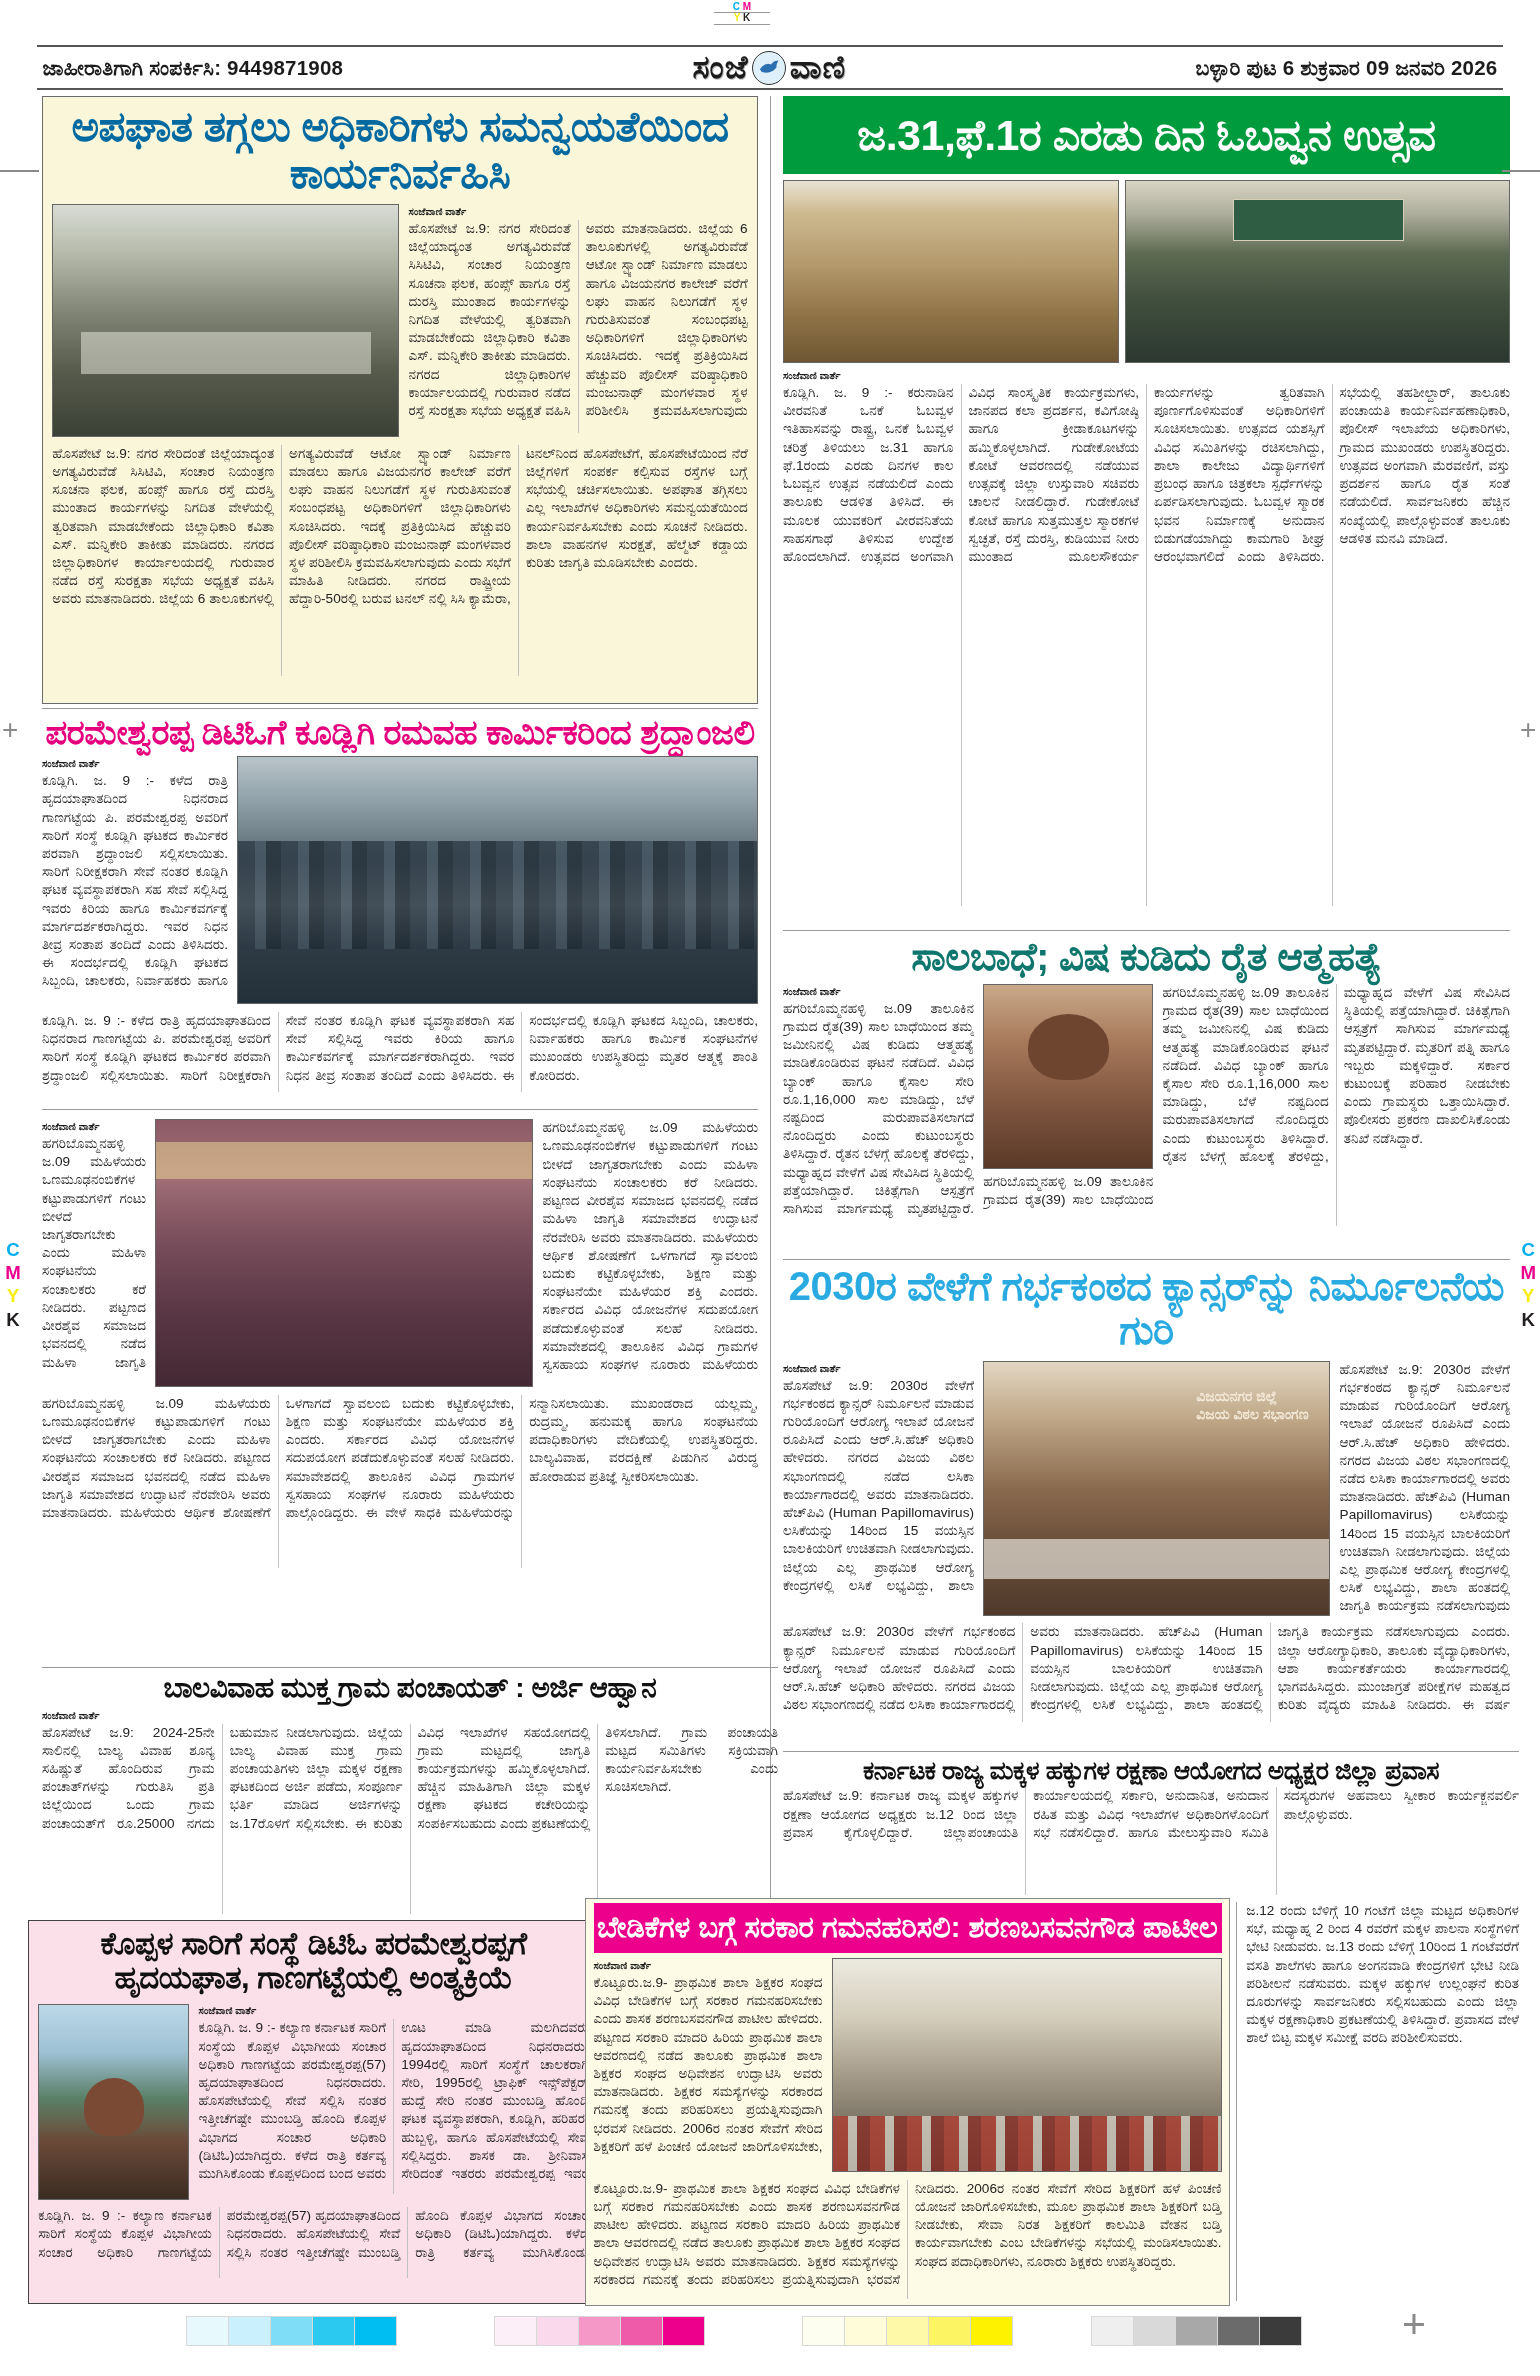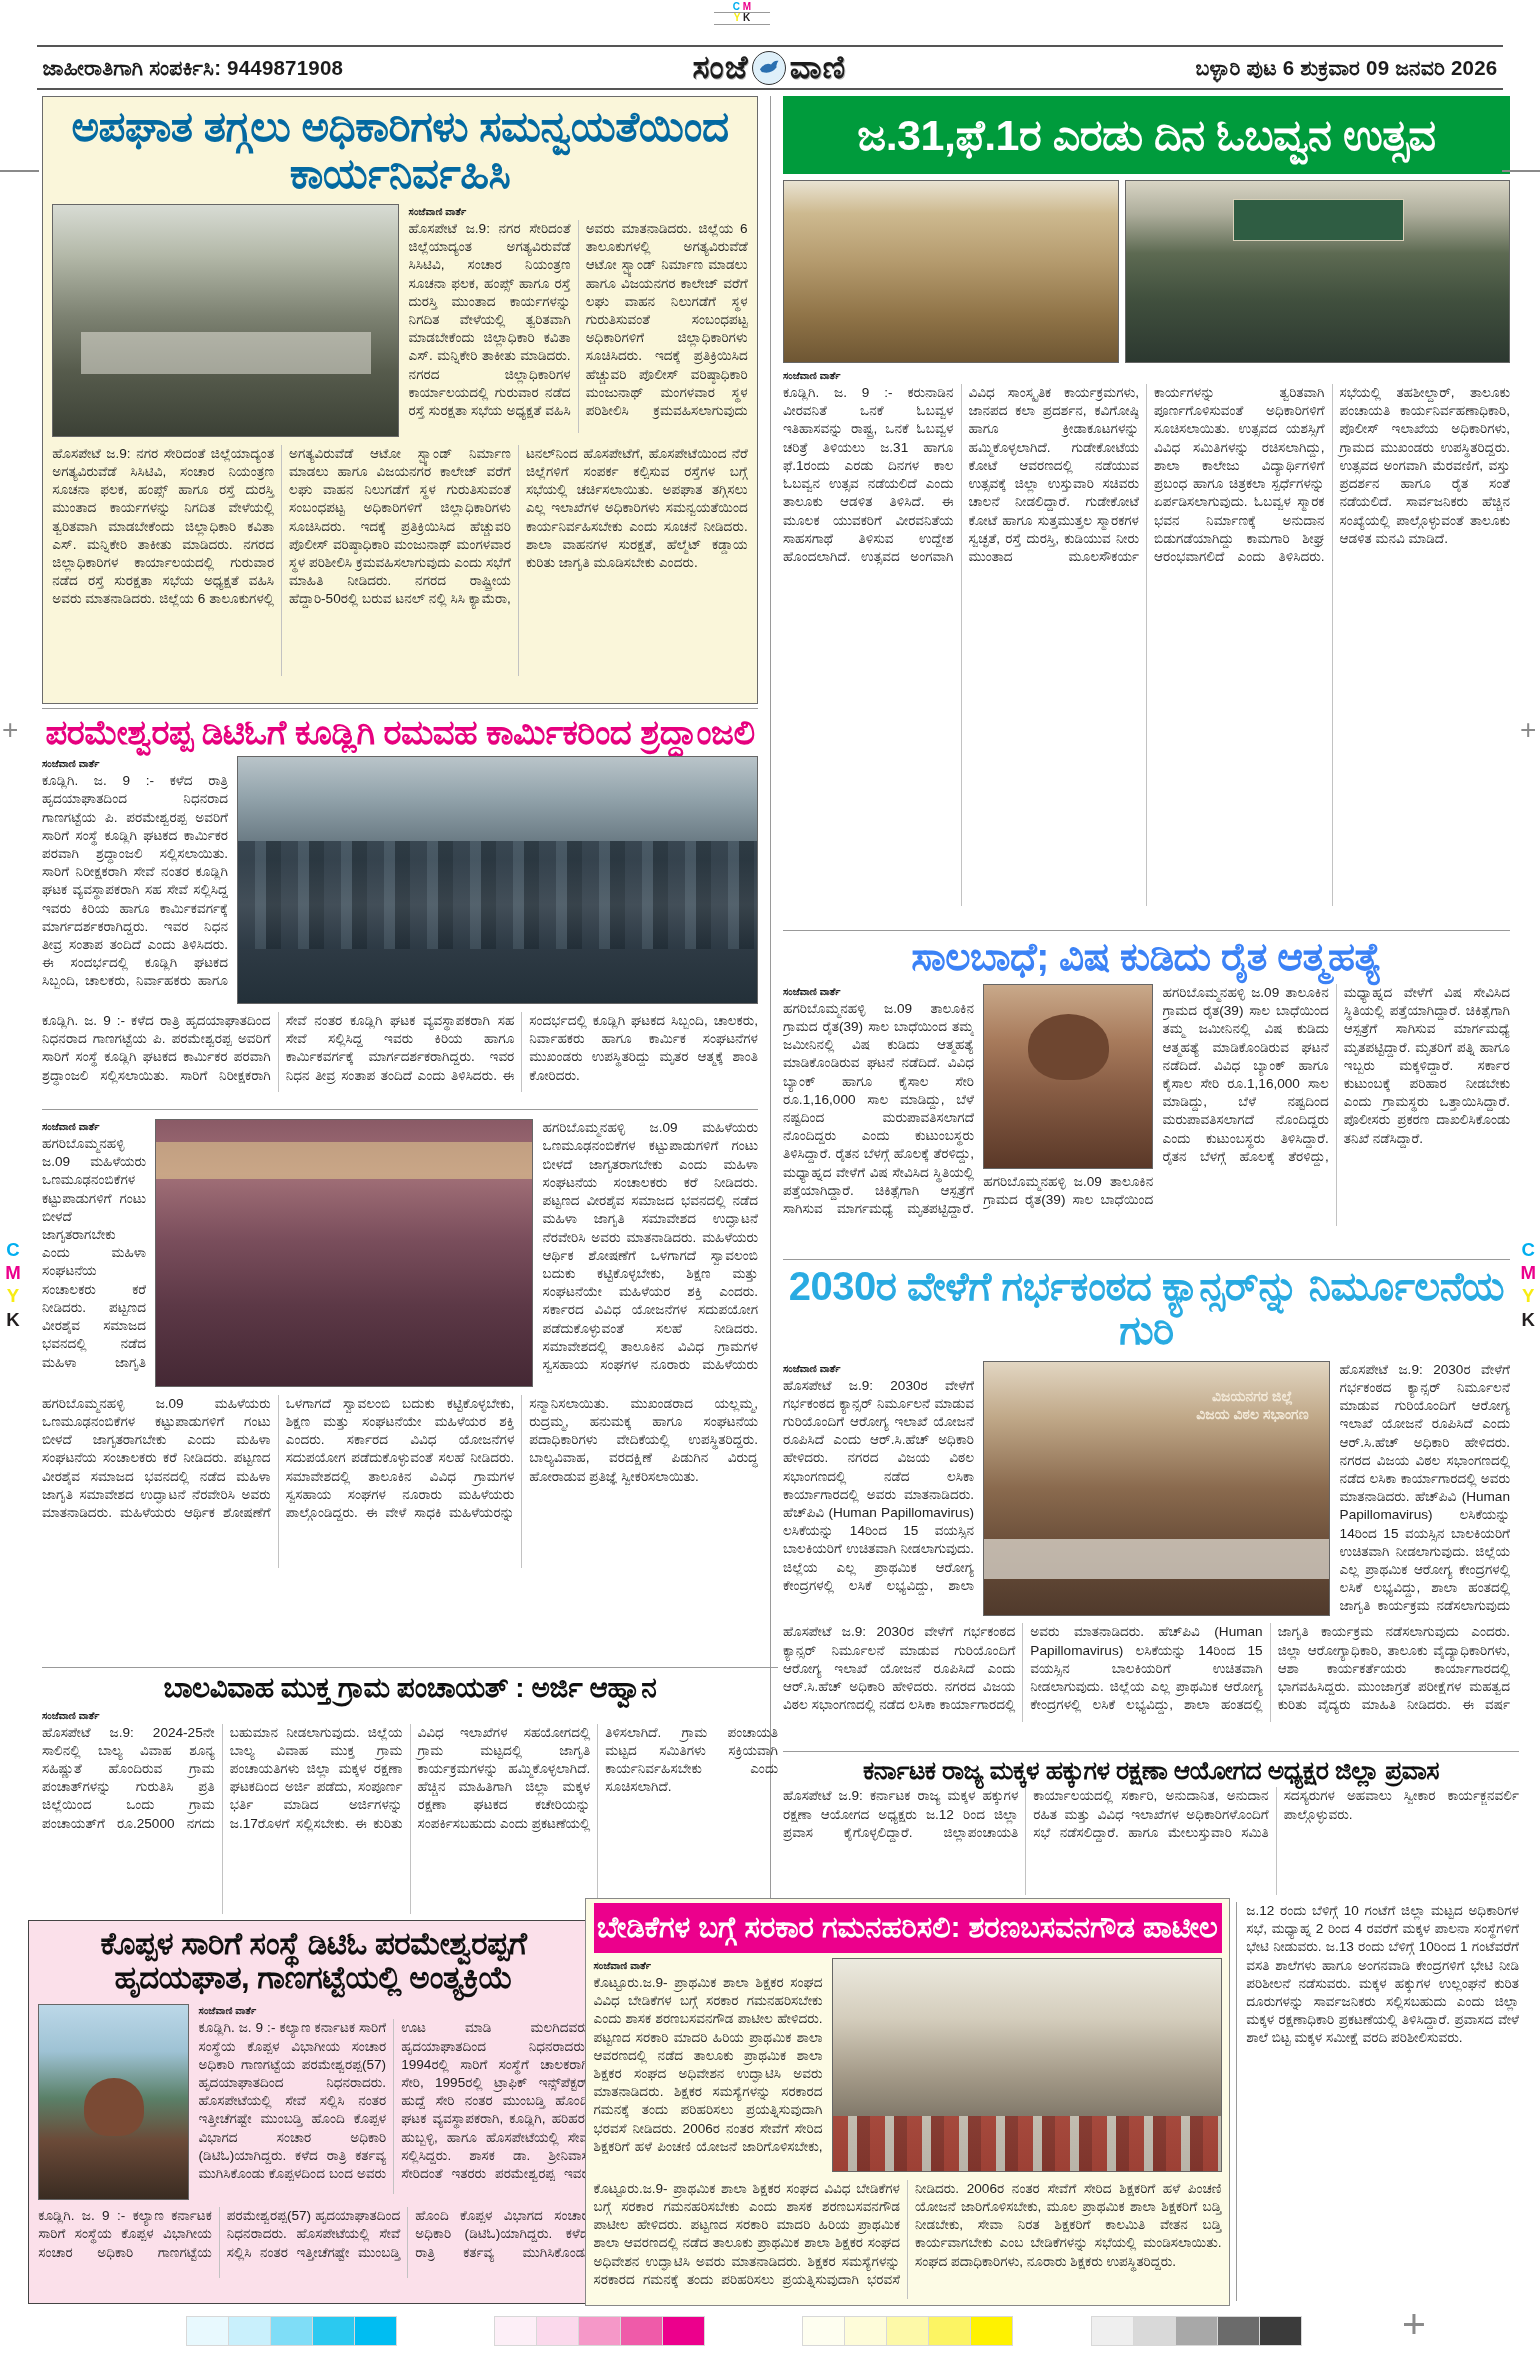--- a/index.html
+++ b/index.html
@@ -28,21 +28,21 @@
   .a-tribute .hl{font-size:34px;color:#e6007e;}
   .a-women{left:42px;top:1109px;width:716px;height:554px;border-top:0.9px solid #999;padding-top:3.7px;}
   .a-women .hl{font-size:37px;color:#f5821f;}
   .a-cm{left:42px;top:1667px;width:736px;height:248px;border-top:0.9px solid #999;padding-top:3.7px;}
   .a-cm .hl{font-size:28px;color:#111;}
   .a-koppal{left:28px;top:1920px;width:571px;height:384px;background:#fbe0ea;border:0.9px solid #444;padding:5.6px 9.3px;}
   .a-koppal .hl{font-size:31px;color:#111;}
   .a-obavva{left:783px;top:96px;width:727px;height:832px;}
   .g-box{background:#009b3c;color:#fff;font-size:43px;height:78px;display:flex;align-items:center;justify-content:center;}
   .a-farmer{left:783px;top:930px;width:727px;height:324px;border-top:0.9px solid #999;padding-top:3.7px;}
-  .a-farmer .hl{font-size:39px;color:#3b82f6;}
+  .a-farmer .hl{font-size:39px;color:#0f766e;}
   .a-cancer{left:783px;top:1259px;width:727px;height:488px;border-top:0.9px solid #999;padding-top:3.7px;}
   .a-cancer .hl{font-size:40px;color:#29abe2;}
   .a-rights{left:783px;top:1751px;width:736px;height:145px;border-top:0.9px solid #999;padding-top:3.7px;}
   .a-rights .hl{font-size:25px;color:#111;}
   .a-rights-cont{left:1236px;top:1902px;width:283px;height:399px;border-left:0.9px solid #9a9a9a;padding-left:9.3px;}
   .a-demands{left:585px;top:1898px;width:645px;height:408px;background:#fdfbe5;border:0.9px solid #888;padding:3.7px 7.5px;}
   .m-bar{background:#ec008c;color:#fff;font-size:29px;height:50px;display:flex;align-items:center;justify-content:center;font-weight:bold;}
   .row{display:flex;gap:9.3px;}
   
   .cmyk-top{left:714px;top:1.9px;width:56px;text-align:center;font-weight:bold;font-size:10px;line-height:1.05;}
@@ -190,21 +190,21 @@
 
   <div class="abs article a-cancer">
     <div class="hl">2030ರ ವೇಳೆಗೆ ಗರ್ಭಕಂಠದ ಕ್ಯಾನ್ಸರ್‌ನ್ನು ನಿರ್ಮೂಲನೆಯ ಗುರಿ</div>
     <div class="row" style="margin-top:7.5px;height:257px;">
       <div style="width:191px;flex:none;">
         <div class="dateline">ಸಂಜೆವಾಣಿ ವಾರ್ತೆ</div>
         <div class="body-cols" style="column-count:1;height:233px;">ಹೊಸಪೇಟೆ ಜ.9: 2030ರ ವೇಳೆಗೆ ಗರ್ಭಕಂಠದ ಕ್ಯಾನ್ಸರ್ ನಿರ್ಮೂಲನೆ ಮಾಡುವ ಗುರಿಯೊಂದಿಗೆ ಆರೋಗ್ಯ ಇಲಾಖೆ ಯೋಜನೆ ರೂಪಿಸಿದೆ ಎಂದು ಆರ್.ಸಿ.ಹೆಚ್ ಅಧಿಕಾರಿ ಹೇಳಿದರು. ನಗರದ ವಿಜಯ ವಿಠಲ ಸಭಾಂಗಣದಲ್ಲಿ ನಡೆದ ಲಸಿಕಾ ಕಾರ್ಯಾಗಾರದಲ್ಲಿ ಅವರು ಮಾತನಾಡಿದರು. ಹೆಚ್‌ಪಿವಿ (Human Papillomavirus) ಲಸಿಕೆಯನ್ನು 14ರಿಂದ 15 ವಯಸ್ಸಿನ ಬಾಲಕಿಯರಿಗೆ ಉಚಿತವಾಗಿ ನೀಡಲಾಗುವುದು. ಜಿಲ್ಲೆಯ ಎಲ್ಲ ಪ್ರಾಥಮಿಕ ಆರೋಗ್ಯ ಕೇಂದ್ರಗಳಲ್ಲಿ ಲಸಿಕೆ ಲಭ್ಯವಿದ್ದು, ಶಾಲಾ ಹಂತದಲ್ಲಿ ಜಾಗೃತಿ ಕಾರ್ಯಕ್ರಮ ನಡೆಸಲಾಗುವುದು ಎಂದರು. ಜಿಲ್ಲಾ ಆರೋಗ್ಯಾಧಿಕಾರಿ, ತಾಲೂಕು ವೈದ್ಯಾಧಿಕಾರಿಗಳು, ಆಶಾ ಕಾರ್ಯಕರ್ತೆಯರು ಕಾರ್ಯಾಗಾರದಲ್ಲಿ ಭಾಗವಹಿಸಿದ್ದರು. ಮುಂಜಾಗ್ರತೆ ಪರೀಕ್ಷೆಗಳ ಮಹತ್ವದ ಕುರಿತು ವೈದ್ಯರು ಮಾಹಿತಿ ನೀಡಿದರು. ಈ ವರ್ಷ ಜಿಲ್ಲೆಯಲ್ಲಿ ಸಾವಿರಾರು ಬಾಲಕಿಯರಿಗೆ ಲಸಿಕೆ ಹಾಕುವ ಗುರಿ ಹೊಂದಲಾಗಿದೆ ಎಂದು ತಿಳಿಸಿದರು.</div>
       </div>
       <div class="photo" style="width:347px;height:255px;flex:none;
            background:linear-gradient(180deg,#e2d6c2 0%,#c0a888 22%,#8a6a4e 50%,#6b4f3a 72%,#503a2c 100%);">
-        <div class="caption-overlay" style="right:6%;top:10%;text-align:center;">
+        <div class="caption-overlay" style="right:6%;top:10%;text-align:left;">
           <div>ವಿಜಯನಗರ ಜಿಲ್ಲೆ</div>
           <div>ವಿಜಯ ವಿಠಲ ಸಭಾಂಗಣ</div>
         </div>
         <div style="position:absolute;left:0;bottom:14%;width:100%;height:16%;background:rgba(240,238,230,.65);"></div>
       </div>
       <div class="body-cols" style="flex:1;column-count:1;height:255px;">ಹೊಸಪೇಟೆ ಜ.9: 2030ರ ವೇಳೆಗೆ ಗರ್ಭಕಂಠದ ಕ್ಯಾನ್ಸರ್ ನಿರ್ಮೂಲನೆ ಮಾಡುವ ಗುರಿಯೊಂದಿಗೆ ಆರೋಗ್ಯ ಇಲಾಖೆ ಯೋಜನೆ ರೂಪಿಸಿದೆ ಎಂದು ಆರ್.ಸಿ.ಹೆಚ್ ಅಧಿಕಾರಿ ಹೇಳಿದರು. ನಗರದ ವಿಜಯ ವಿಠಲ ಸಭಾಂಗಣದಲ್ಲಿ ನಡೆದ ಲಸಿಕಾ ಕಾರ್ಯಾಗಾರದಲ್ಲಿ ಅವರು ಮಾತನಾಡಿದರು. ಹೆಚ್‌ಪಿವಿ (Human Papillomavirus) ಲಸಿಕೆಯನ್ನು 14ರಿಂದ 15 ವಯಸ್ಸಿನ ಬಾಲಕಿಯರಿಗೆ ಉಚಿತವಾಗಿ ನೀಡಲಾಗುವುದು. ಜಿಲ್ಲೆಯ ಎಲ್ಲ ಪ್ರಾಥಮಿಕ ಆರೋಗ್ಯ ಕೇಂದ್ರಗಳಲ್ಲಿ ಲಸಿಕೆ ಲಭ್ಯವಿದ್ದು, ಶಾಲಾ ಹಂತದಲ್ಲಿ ಜಾಗೃತಿ ಕಾರ್ಯಕ್ರಮ ನಡೆಸಲಾಗುವುದು ಎಂದರು. ಜಿಲ್ಲಾ ಆರೋಗ್ಯಾಧಿಕಾರಿ, ತಾಲೂಕು ವೈದ್ಯಾಧಿಕಾರಿಗಳು, ಆಶಾ ಕಾರ್ಯಕರ್ತೆಯರು ಕಾರ್ಯಾಗಾರದಲ್ಲಿ ಭಾಗವಹಿಸಿದ್ದರು. ಮುಂಜಾಗ್ರತೆ ಪರೀಕ್ಷೆಗಳ ಮಹತ್ವದ ಕುರಿತು ವೈದ್ಯರು ಮಾಹಿತಿ ನೀಡಿದರು. ಈ ವರ್ಷ ಜಿಲ್ಲೆಯಲ್ಲಿ ಸಾವಿರಾರು ಬಾಲಕಿಯರಿಗೆ ಲಸಿಕೆ ಹಾಕುವ ಗುರಿ ಹೊಂದಲಾಗಿದೆ ಎಂದು ತಿಳಿಸಿದರು.</div>
     </div>
     <div class="body-cols" style="column-count:3;height:99px;margin-top:5.6px;">ಹೊಸಪೇಟೆ ಜ.9: 2030ರ ವೇಳೆಗೆ ಗರ್ಭಕಂಠದ ಕ್ಯಾನ್ಸರ್ ನಿರ್ಮೂಲನೆ ಮಾಡುವ ಗುರಿಯೊಂದಿಗೆ ಆರೋಗ್ಯ ಇಲಾಖೆ ಯೋಜನೆ ರೂಪಿಸಿದೆ ಎಂದು ಆರ್.ಸಿ.ಹೆಚ್ ಅಧಿಕಾರಿ ಹೇಳಿದರು. ನಗರದ ವಿಜಯ ವಿಠಲ ಸಭಾಂಗಣದಲ್ಲಿ ನಡೆದ ಲಸಿಕಾ ಕಾರ್ಯಾಗಾರದಲ್ಲಿ ಅವರು ಮಾತನಾಡಿದರು. ಹೆಚ್‌ಪಿವಿ (Human Papillomavirus) ಲಸಿಕೆಯನ್ನು 14ರಿಂದ 15 ವಯಸ್ಸಿನ ಬಾಲಕಿಯರಿಗೆ ಉಚಿತವಾಗಿ ನೀಡಲಾಗುವುದು. ಜಿಲ್ಲೆಯ ಎಲ್ಲ ಪ್ರಾಥಮಿಕ ಆರೋಗ್ಯ ಕೇಂದ್ರಗಳಲ್ಲಿ ಲಸಿಕೆ ಲಭ್ಯವಿದ್ದು, ಶಾಲಾ ಹಂತದಲ್ಲಿ ಜಾಗೃತಿ ಕಾರ್ಯಕ್ರಮ ನಡೆಸಲಾಗುವುದು ಎಂದರು. ಜಿಲ್ಲಾ ಆರೋಗ್ಯಾಧಿಕಾರಿ, ತಾಲೂಕು ವೈದ್ಯಾಧಿಕಾರಿಗಳು, ಆಶಾ ಕಾರ್ಯಕರ್ತೆಯರು ಕಾರ್ಯಾಗಾರದಲ್ಲಿ ಭಾಗವಹಿಸಿದ್ದರು. ಮುಂಜಾಗ್ರತೆ ಪರೀಕ್ಷೆಗಳ ಮಹತ್ವದ ಕುರಿತು ವೈದ್ಯರು ಮಾಹಿತಿ ನೀಡಿದರು. ಈ ವರ್ಷ ಜಿಲ್ಲೆಯಲ್ಲಿ ಸಾವಿರಾರು ಬಾಲಕಿಯರಿಗೆ ಲಸಿಕೆ ಹಾಕುವ ಗುರಿ ಹೊಂದಲಾಗಿದೆ ಎಂದು ತಿಳಿಸಿದರು.</div>
   </div>
 

